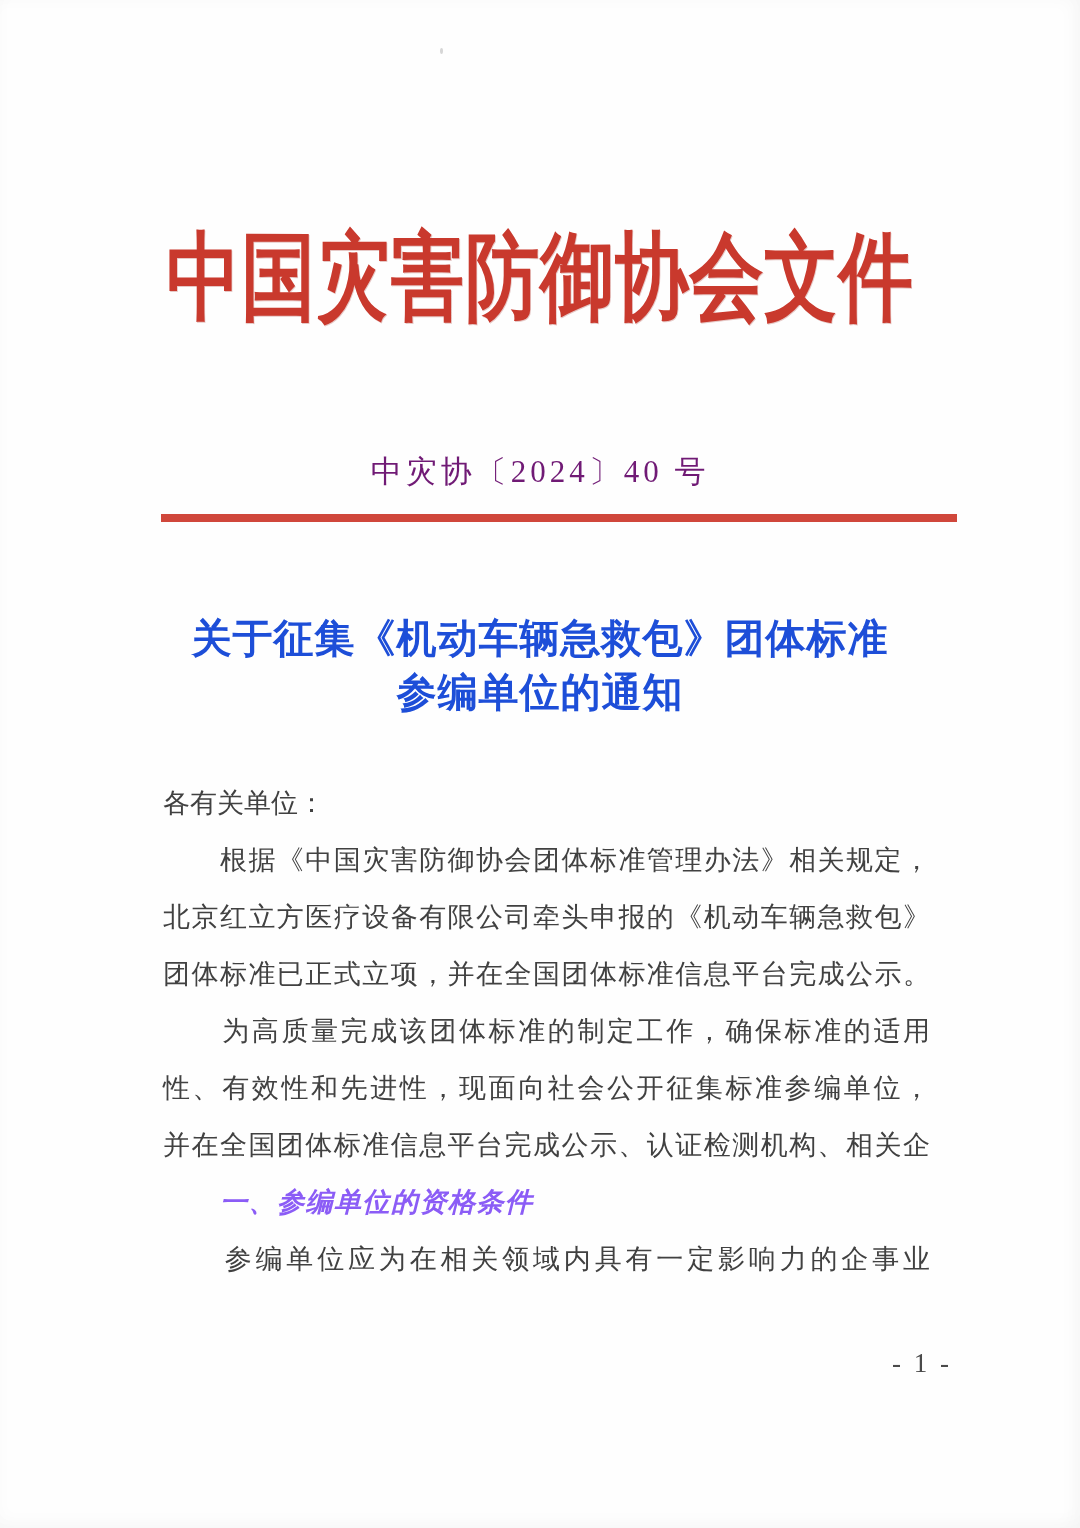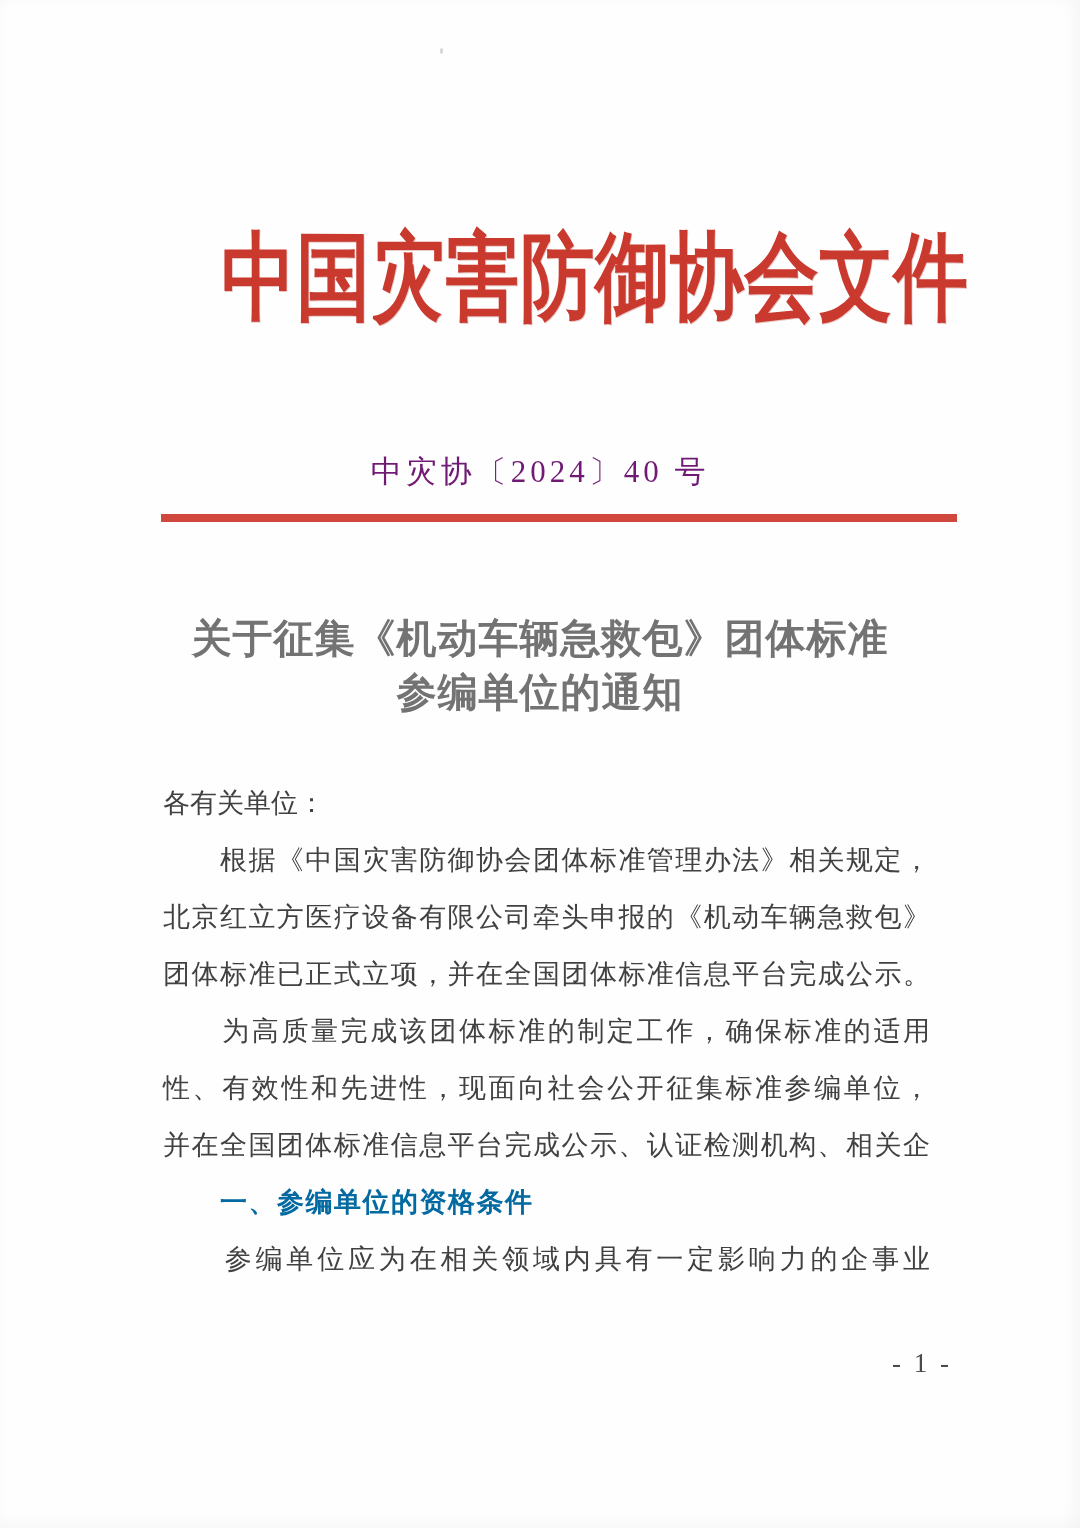--- a/index.html
+++ b/index.html
@@ -29,21 +29,21 @@
     border-radius: 50%;
     opacity: 0.7;
   }
 
   
   .letterhead {
     position: absolute;
     top: 222px;
     left: 0;
     width: 100%;
-    text-align: right;
+    text-align: center;
     white-space: nowrap;
   }
   .letterhead .inner {
     display: inline-block;
     font-size: 96px;
     line-height: 112px;
     font-weight: bold;
     letter-spacing: 1px;
     transform: scaleX(0.77);
     transform-origin: center;
@@ -76,21 +76,21 @@
   
   .doc-title {
     position: absolute;
     top: 612px;
     left: 0;
     width: 100%;
     text-align: center;
     font-size: 40px;
     line-height: 54px;
     font-weight: bold;
-    color: #737373;
+    color: #1d4ed8;
     letter-spacing: 1px;
   }
 
   
   .body-text {
     position: absolute;
     top: 775px;
     left: 163px;
     width: 767px;
     font-size: 27px;
@@ -103,22 +103,23 @@
     overflow: visible;
   }
   .body-text .line.justify {
     white-space: normal;
     text-align: justify;
     text-align-last: justify;
   }
   .body-text .line.heading {
     font-family: "Liberation Sans", "DejaVu Sans", sans-serif;
     font-weight: bold;
-    color: #0369a1;
+    color: #8b5cf6;
     letter-spacing: 1.5px;
+    font-style: italic;
   }
 
   
   .page-number {
     position: absolute;
     top: 1348px;
     right: 128px;
     font-size: 27px;
     line-height: 30px;
     color: #4a4a4a;

